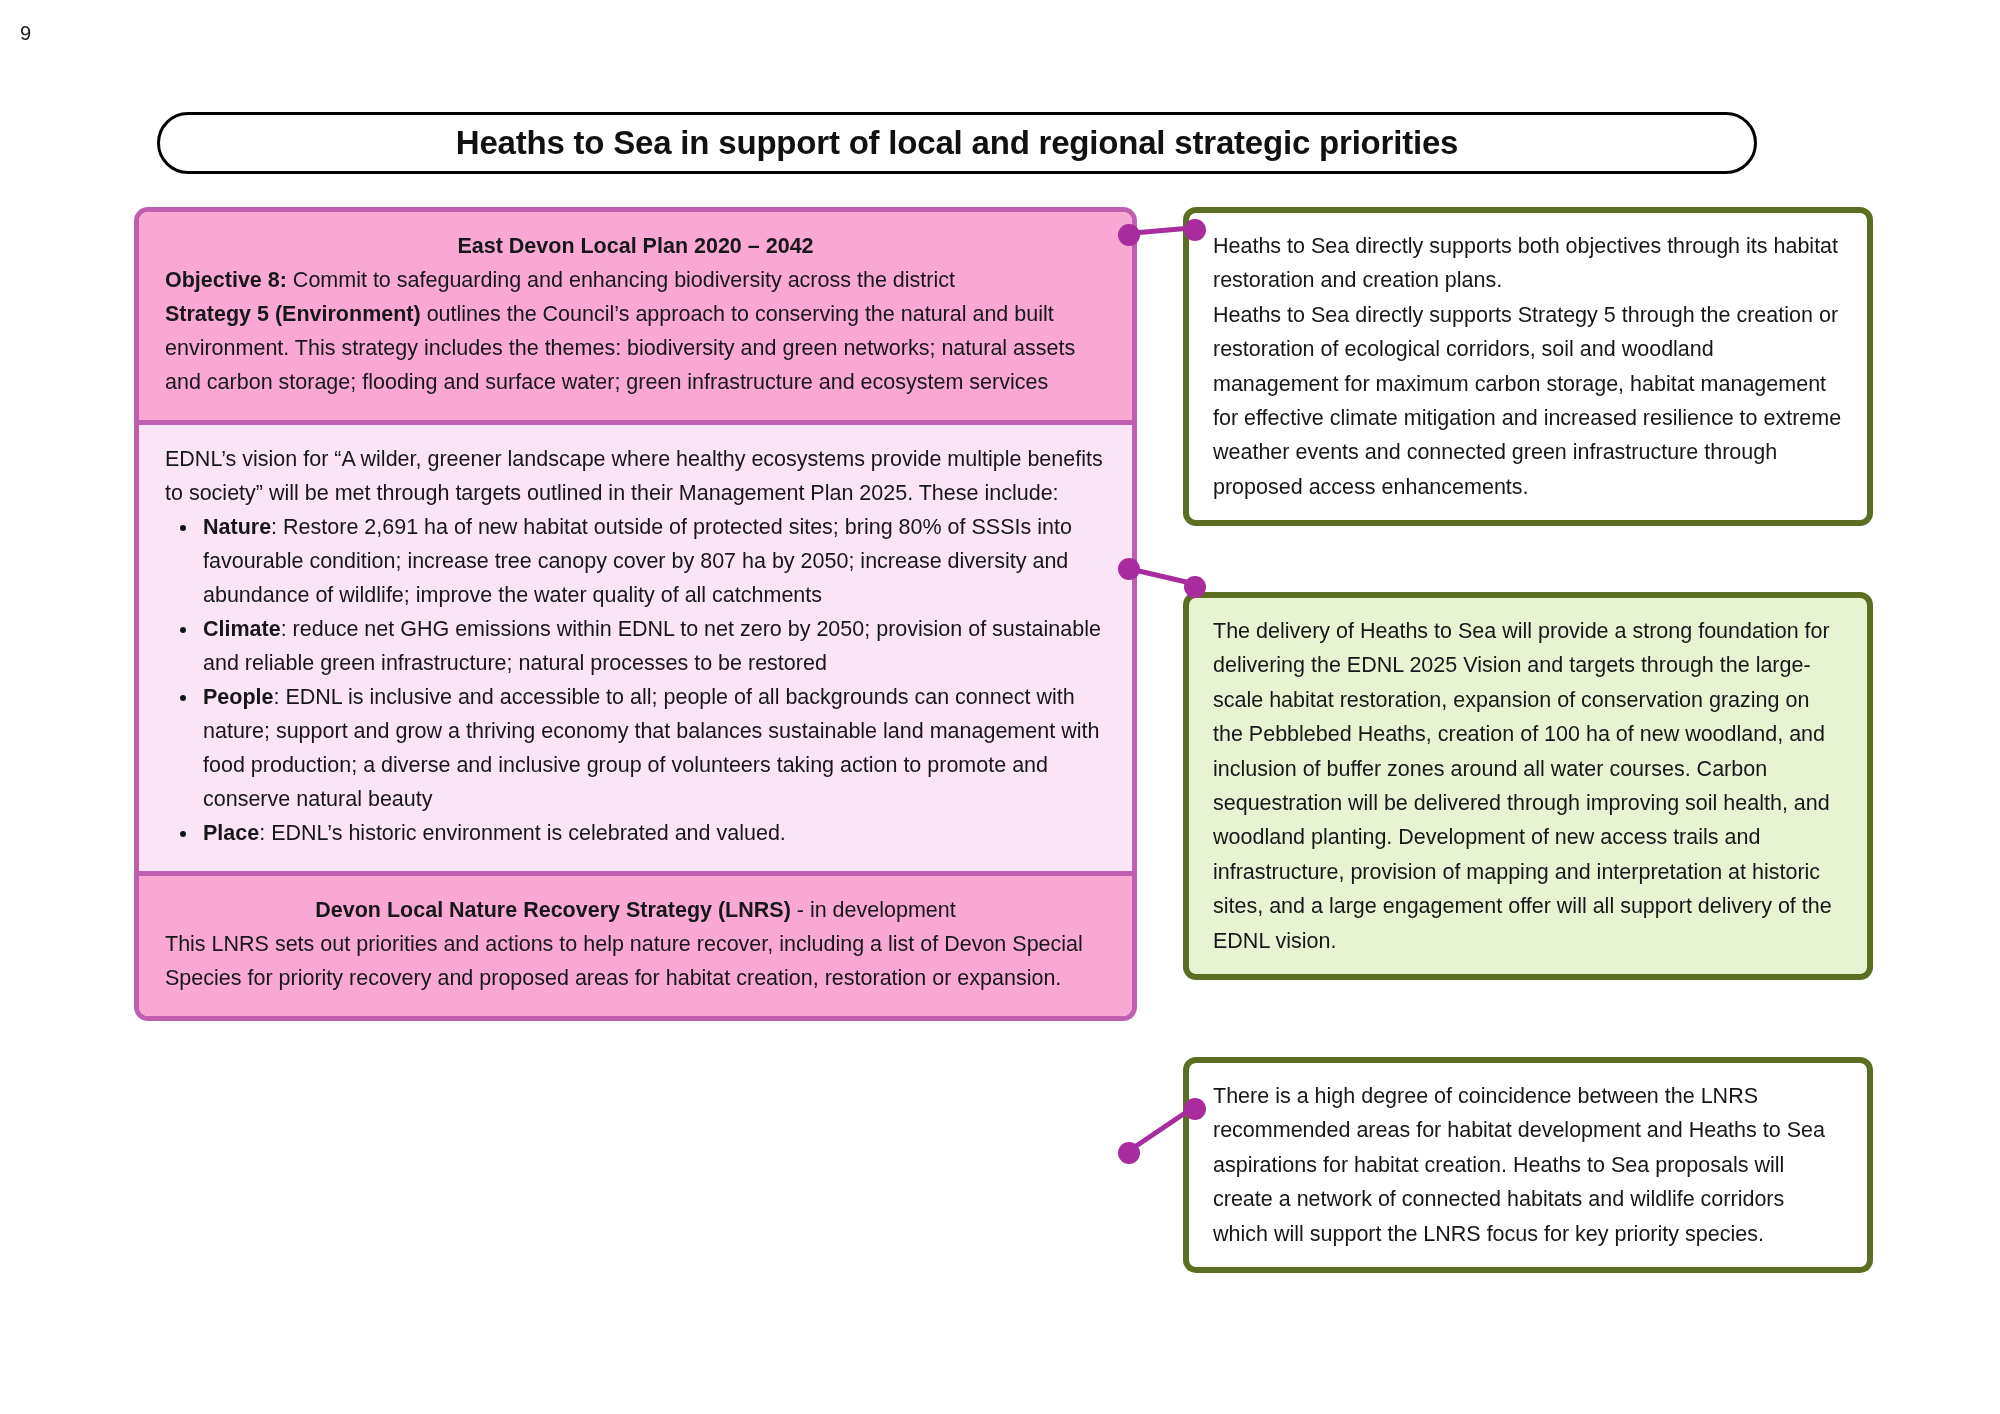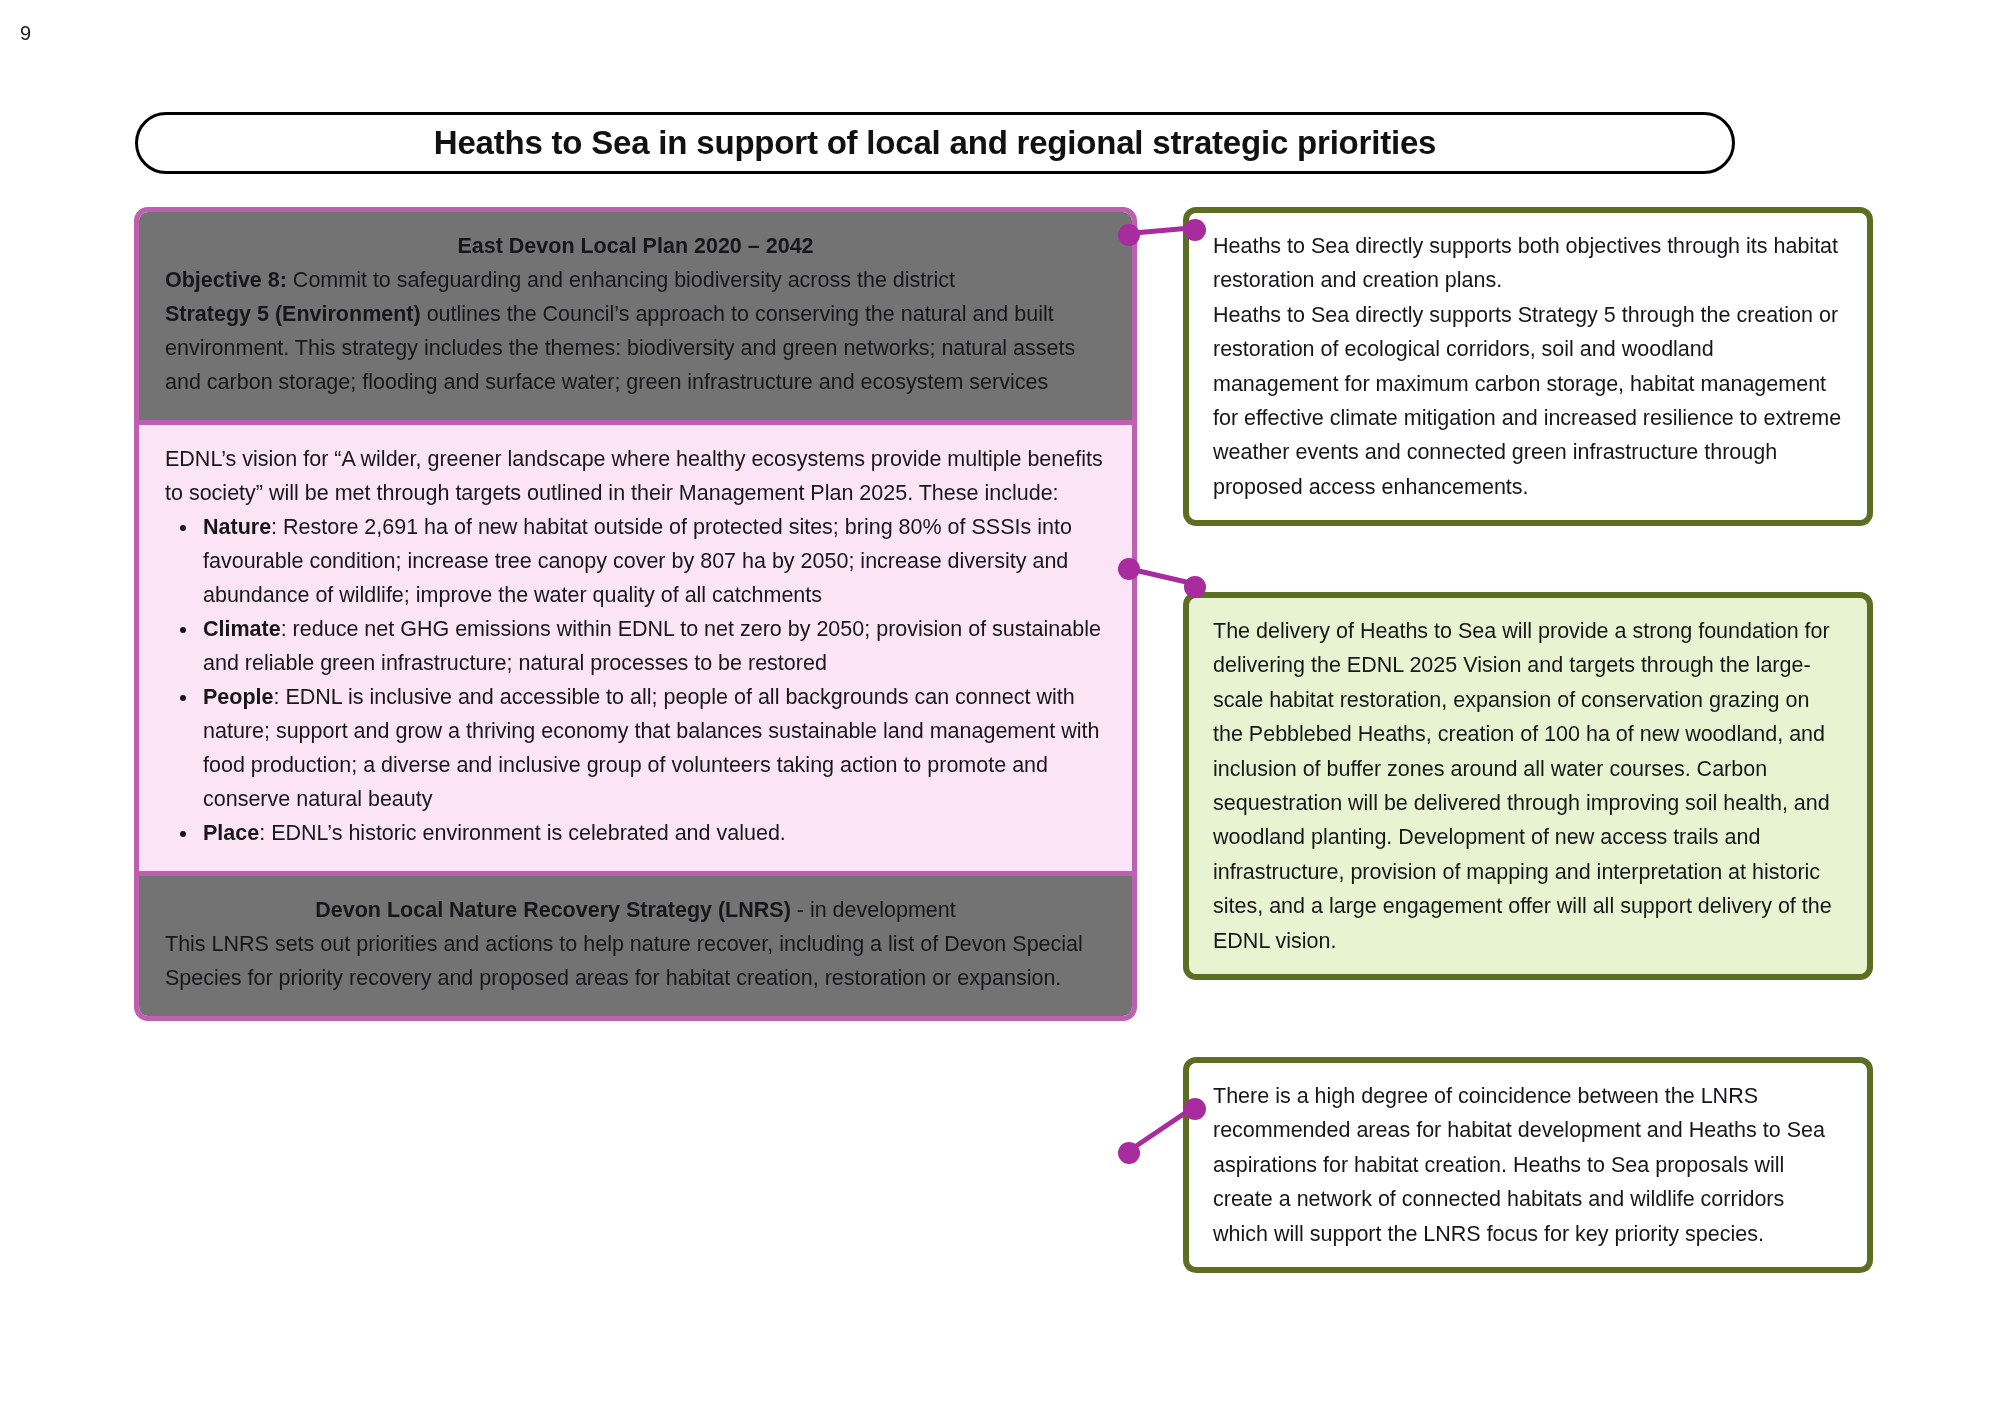--- a/index.html
+++ b/index.html
@@ -21,21 +21,21 @@
     left: 20px;
     top: 22px;
     font-size: 20px;
     color: #1a1a1a;
     letter-spacing: 0;
   }
 
   
   #title-pill {
     position: absolute;
-    left: 135px;
+    left: 157px;
     top: 112px;
     width: 1600px;
     height: 62px;
     border: 3.5px solid #000000;
     border-radius: 34px;
     background: #ffffff;
     display: flex;
     align-items: center;
     justify-content: center;
     box-sizing: border-box;
@@ -61,21 +61,21 @@
     padding: 0;
     overflow: hidden;
   }
 
   .lbox {
     box-sizing: border-box;
     padding: 18px 26px 20px 26px;
     font-size: 21.5px;
     line-height: 1.58;
   }
-  .lbox.white { background: #737373; }
+  .lbox.white { background: #f9a8d4; }
   .lbox.pink  { background: #fae4f6; }
 
   .lbox .hdr {
     text-align: center;
     font-weight: bold;
     font-size: 21.5px;
     margin: 0 0 2px 0;
     line-height: 1.5;
   }
   .lbox .hdr .light { font-weight: normal; }

